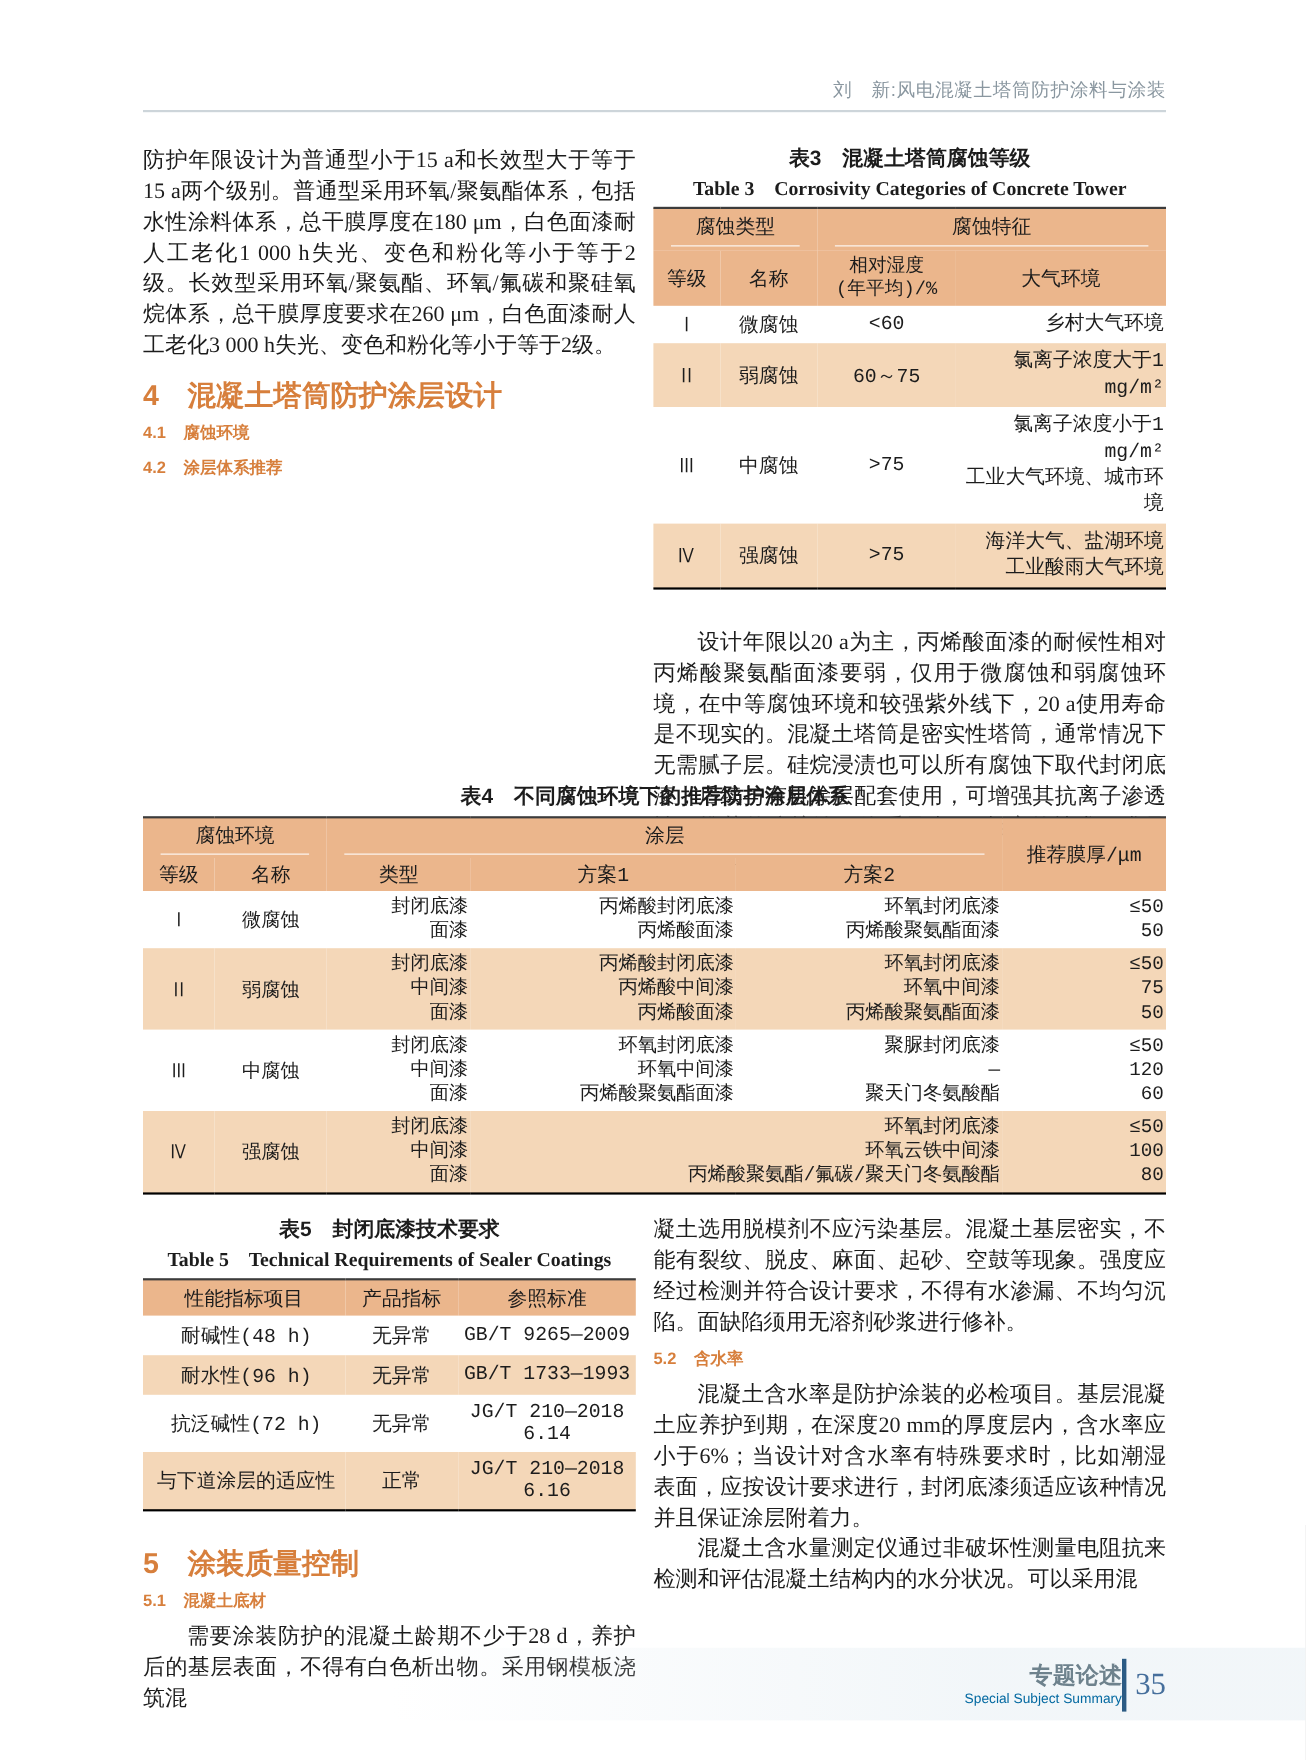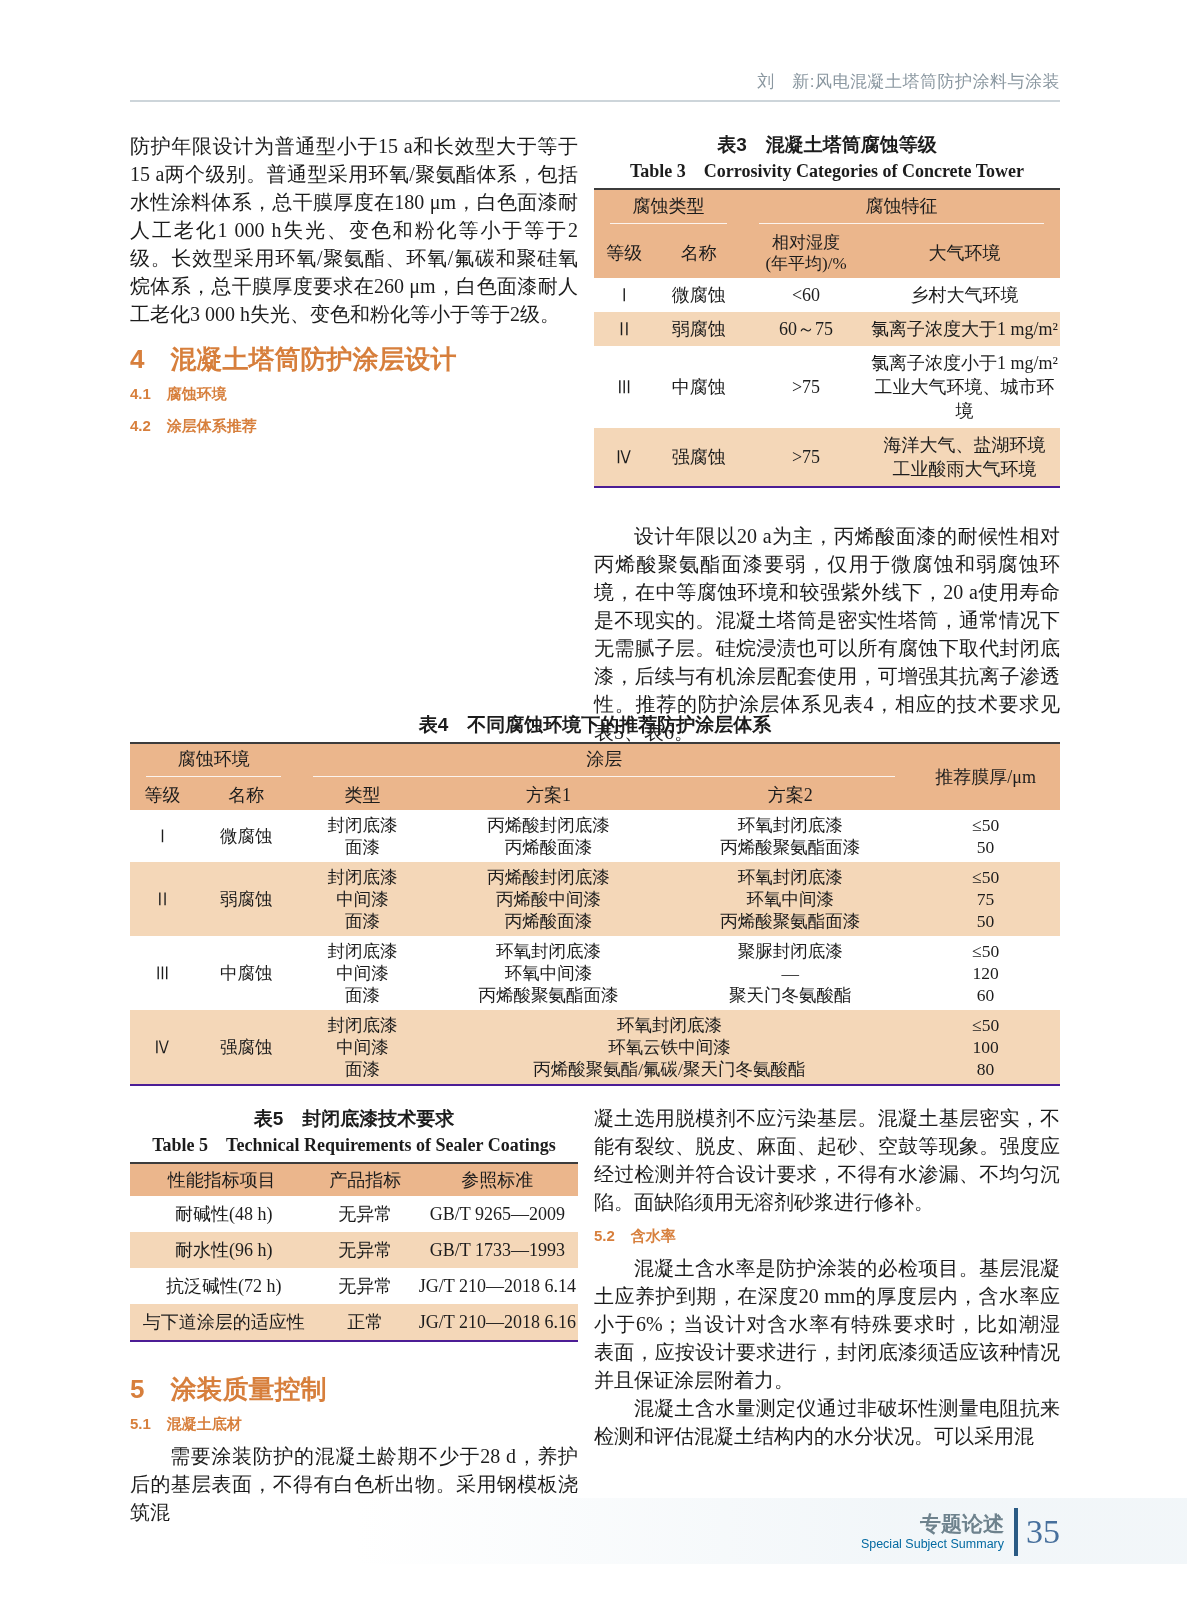--- a/index.html
+++ b/index.html
@@ -40,35 +40,36 @@
   .h3 .sec-num{margin-right:16px;}
 
   
   .cap{text-align:center; margin:0;}
   .cap-cn{font-family:"Liberation Sans", sans-serif; font-weight:bold; font-size:19px; line-height:26px;}
   .cap-en{font-family:"Liberation Serif", serif; font-weight:bold; font-size:18px; line-height:26px;}
 
   
   table.jtab{
     width:100%; border-collapse:collapse; table-layout:fixed;
-    border-top:2px solid #3c3c3c; border-bottom:2px solid #4c1d95;
+    border-top:2px solid #3c3c3c; border-bottom:2px solid #000000;
     margin-top:4px;
+    font-family:Liberation Mono, monospace;
   }
   table.jtab thead th{
     background:var(--th-bg,#ebb68c); font-weight:normal;
     font-size:18px; padding:4px 2px; text-align:center; vertical-align:middle;
   }
   table.jtab thead th .grp{
     display:block; margin:0 14px; padding-bottom:5px;
     border-bottom:1px solid rgba(255,255,255,.85);
   }
   table.jtab td{
     font-size:18px; padding:5px 2px; text-align:center; vertical-align:middle;
   }
-  table.jtab td div{line-height:25px;}
+  table.jtab td div{line-height:25px;text-align:right;}
   table.jtab tr.alt td{background:var(--alt-bg,#f4d7b8);}
   td.tleft{text-align:left; padding-left:14px;margin-top:32px;}
 
   
   #table4 td{font-size:17.5px; padding:4px 2px;}
   #table4 td div{line-height:22px;}
   #table4 thead th{font-size:18px; padding:3px 2px;}
 
   
   #table3 td div{line-height:24px;}
@@ -80,31 +81,31 @@
 
   
   .footer-band{
     position:absolute; left:0; right:0; bottom:36px; height:66px;
     background:linear-gradient(to right, rgba(226,236,242,0) 30%, rgba(226,236,242,.45) 75%, rgba(226,236,242,.45) 100%);
   }
   .page-footer{
     position:absolute; right:127px; bottom:44px;
     display:flex; align-items:center;
   }
-  .footer-text{text-align:right; margin-right:10px;}
+  .footer-text{text-align:right; margin-right:0;}
   .footer-cn{
     font-family:"Liberation Sans", sans-serif; font-weight:bold;
     font-size:21px; color:#6e828d; line-height:24px;
   }
   .footer-en{
     font-family:"Liberation Sans", sans-serif; font-size:12.5px;
     color:#0369a1; line-height:16px;
   }
   .footer-bar{width:4px; height:48px; background:var(--bar-blue,#2b5b84); margin-right:8px;}
-  .footer-page{font-family:"Liberation Serif", serif; font-size:34px; color:var(--footer-blue,#466f9c);}
+  .footer-page{font-family:"Liberation Serif", serif; font-size:28px; color:var(--footer-blue,#466f9c);}
 </style>
 </head>
 <body>
 
 <div class="page">
 
   <div class="page-header">
     <div class="running-title">刘　新:风电混凝土塔筒防护涂料与涂装</div>
     <div class="header-divider"></div>
   </div>

